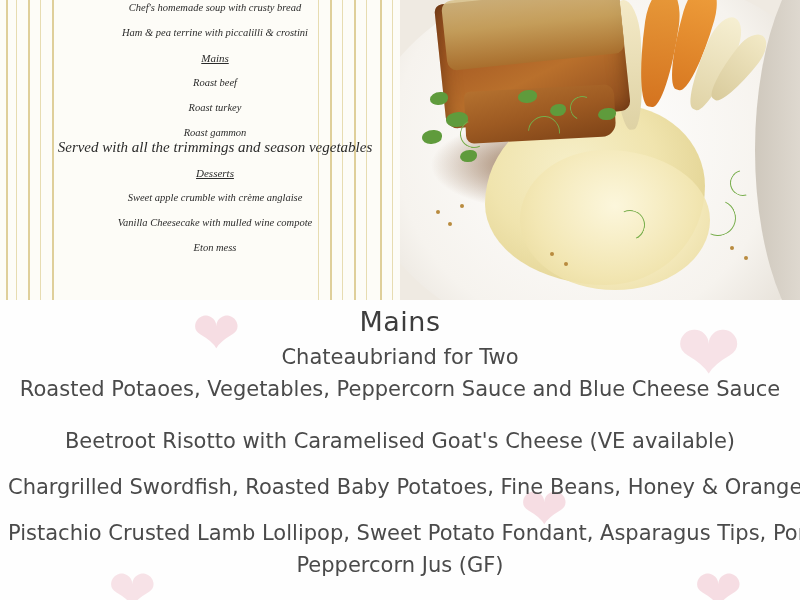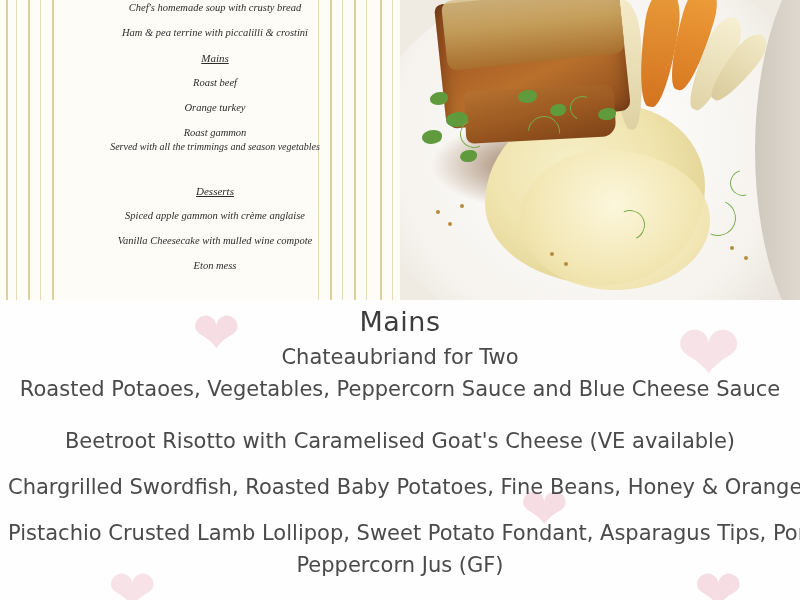--- a/index.html
+++ b/index.html
@@ -68,22 +68,22 @@
   .menu-line.first { margin-top: 2px; }
   .menu-head {
     font-size: 11px;
     line-height: 12px;
     margin: 0 0 13px 0;
     text-decoration: underline;
     font-weight: normal;
   }
   .menu-line.sub {
     margin-top: -10px;
-    margin-bottom: 32px;
-    font-size: 10px;
+    margin-bottom: 14px;
+    font-size: 15px;
   }
   .menu-line.tight { margin-bottom: 12px; }
 
   
   .photo {
     position: absolute;
     left: 400px;
     top: 0;
     width: 400px;
     height: 300px;
@@ -264,27 +264,27 @@
       <div class="stripe thin" style="left:392px"></div>
     </div>
 
     <div class="menu-inner">
       <p class="menu-line first">Chef's homemade soup with crusty bread</p>
       <p class="menu-line">Ham &amp; pea terrine with piccalilli &amp; crostini</p>
 
       <p class="menu-head">Mains</p>
 
       <p class="menu-line">Roast beef</p>
-      <p class="menu-line">Orange turkey</p>
+      <p class="menu-line">Roast turkey</p>
       <p class="menu-line tight">Roast gammon</p>
       <p class="menu-line sub">Served with all the trimmings and season vegetables</p>
 
       <p class="menu-head">Desserts</p>
 
-      <p class="menu-line">Spiced apple gammon with crème anglaise</p>
+      <p class="menu-line">Sweet apple crumble with crème anglaise</p>
       <p class="menu-line">Vanilla Cheesecake with mulled wine compote</p>
       <p class="menu-line">Eton mess</p>
     </div>
   </div>
 
   <div class="photo">
     <div class="plate"></div>
     <div class="plate-rim"></div>
     <div class="jus"></div>
     <div class="mash"></div>

